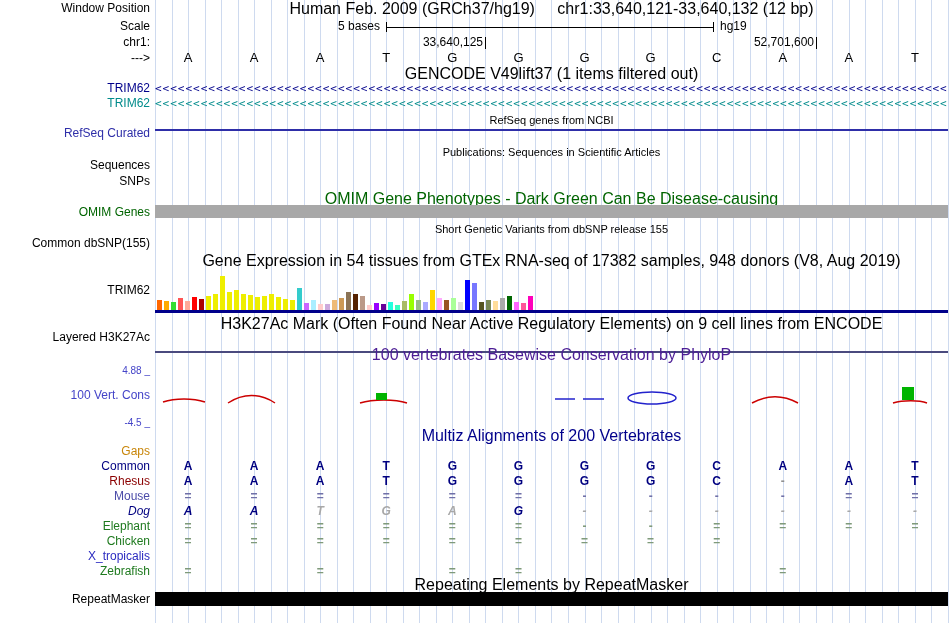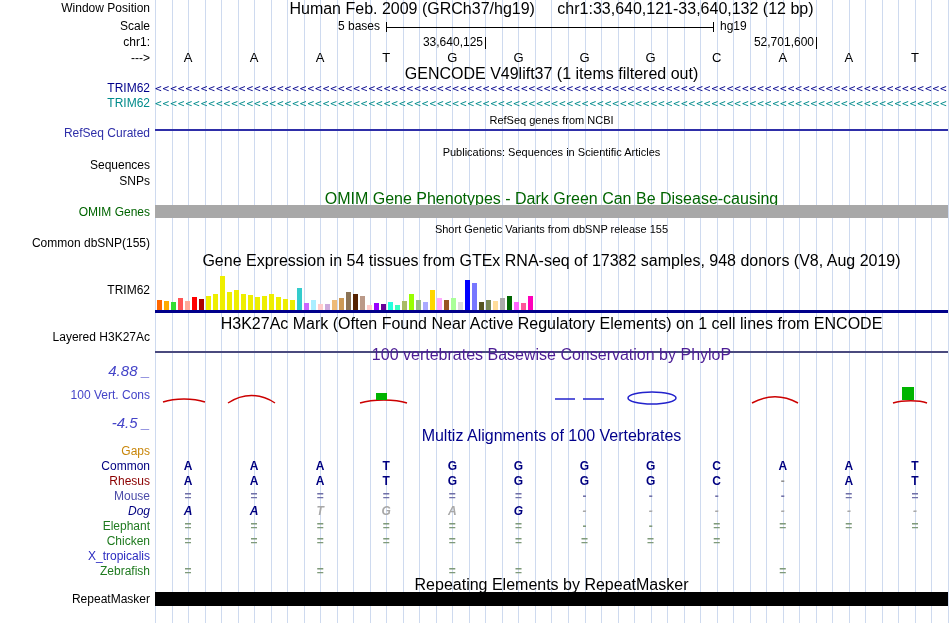--- a/index.html
+++ b/index.html
@@ -1,20 +1,20 @@
 <!DOCTYPE html>
 <html><head>
 <meta charset="utf-8">
 <style>
   html,body{margin:0;padding:0;}
   body{width:950px;height:623px;background:#fff;font-family:"Liberation Sans",sans-serif;}
   #browser{position:relative;width:950px;height:623px;overflow:hidden;background:#fff;}
   .vline{position:absolute;top:0;height:623px;width:1px;background:#CEDAEF;}
   .side-label{position:absolute;left:0;width:150px;text-align:right;font-size:12px;line-height:13px;color:#000;white-space:nowrap;}
-  .side-label.small{font-size:15px;font-style:italic;}
+  .side-label.small{font-size:10px;}
   .title{position:absolute;left:155px;width:793px;text-align:center;font-size:16px;line-height:14px;color:#000;white-space:nowrap;}
   .title.small{font-size:11px;line-height:12px;}
   .ruler-text{position:absolute;font-size:12px;line-height:13px;color:#000;white-space:nowrap;}
   .hline{position:absolute;left:155px;width:793px;}
   .vtick{position:absolute;width:1px;background:#000;}
   .arrow-line{position:absolute;left:155px;width:793px;height:13px;overflow:hidden;font-family:"DejaVu Sans Mono",monospace;font-size:11px;line-height:13px;letter-spacing:1px;white-space:nowrap;}
   .base-letter{position:absolute;top:0;transform:translateX(-50%);font-size:13px;line-height:15px;color:#000;}
   #base-row{position:absolute;left:0;top:50px;width:950px;height:15px;}
   #gtex-bars{position:absolute;left:155px;top:269px;width:793px;height:41px;}
   .gtex-bar{position:absolute;bottom:0;width:5px;}
@@ -194,38 +194,38 @@
       <div class="gtex-bar" style="left: 331px; height: 10px; background: rgb(119, 136, 85);"></div>
       <div class="gtex-bar" style="left: 338px; height: 9px; background: rgb(255, 221, 153);"></div>
       <div class="gtex-bar" style="left: 345px; height: 12px; background: rgb(170, 170, 170);"></div>
       <div class="gtex-bar" style="left: 352px; height: 14px; background: rgb(0, 102, 0);"></div>
       <div class="gtex-bar" style="left: 359px; height: 8px; background: rgb(255, 102, 255);"></div>
       <div class="gtex-bar" style="left: 366px; height: 7px; background: rgb(255, 85, 153);"></div>
       <div class="gtex-bar" style="left: 373px; height: 14px; background: rgb(255, 0, 187);"></div>
     </div>
   <div class="hline" style="top:310px;height:3px;background:#00008B"></div>
 
-  <div class="title" style="top:317px">H3K27Ac Mark (Often Found Near Active Regulatory Elements) on 1 cell lines from ENCODE</div>
+  <div class="title" style="top:317px">H3K27Ac Mark (Often Found Near Active Regulatory Elements) on 9 cell lines from ENCODE</div>
   <div class="hline" style="top:351px;height:2px;background:#4A4A7E"></div>
 
   <div class="title" style="top:348px;color:#4c1d95">100 vertebrates Basewise Conservation by PhyloP</div>
   <svg style="position:absolute;left:155px;top:378px" width="793" height="44">
     <path d="M8,24 C20,20 38,20 50,24" stroke="#CC0000" fill="none" stroke-width="1.5"></path>
     <path d="M73,25 C88,15 105,15 120,25" stroke="#CC0000" fill="none" stroke-width="1.5"></path>
     <path d="M205,25 C218,21 240,21 252,25" stroke="#CC0000" fill="none" stroke-width="1.5"></path>
     <rect x="221" y="15" width="11" height="7" fill="#00B400"></rect>
     <line x1="400" y1="21" x2="420" y2="21" stroke="#2222CC" stroke-width="1.5"></line>
     <line x1="428" y1="21" x2="449" y2="21" stroke="#2222CC" stroke-width="1.5"></line>
     <ellipse cx="497" cy="20" rx="24" ry="6" stroke="#2222CC" fill="none" stroke-width="1.5"></ellipse>
     <path d="M597,25 C612,17 628,17 643,25" stroke="#CC0000" fill="none" stroke-width="1.5"></path>
     <path d="M738,25 C748,22 764,22 772,25" stroke="#CC0000" fill="none" stroke-width="1.5"></path>
     <rect x="747" y="9" width="12" height="13" fill="#00B400"></rect>
   </svg>
 
-  <div class="title" style="top:429px;color:#00008B">Multiz Alignments of 100 Vertebrates</div>
+  <div class="title" style="top:429px;color:#00008B">Multiz Alignments of 200 Vertebrates</div>
   <div id="multiz-rows">
       <div class="mz-row" style="top: 444px;">
         <span class="side-label" style="top: 1px; color: rgb(200, 134, 10);">Gaps</span>
       </div>
       <div class="mz-row" style="top: 459px;">
         <span class="side-label" style="top: 1px; color: rgb(0, 0, 128);">Common</span>
         <span class="mz-cell" style="left: 188.042px; color: rgb(0, 0, 128);">A</span>
         <span class="mz-cell" style="left: 254.125px; color: rgb(0, 0, 128);">A</span>
         <span class="mz-cell" style="left: 320.208px; color: rgb(0, 0, 128);">A</span>
         <span class="mz-cell" style="left: 386.292px; color: rgb(0, 0, 128);">T</span>

